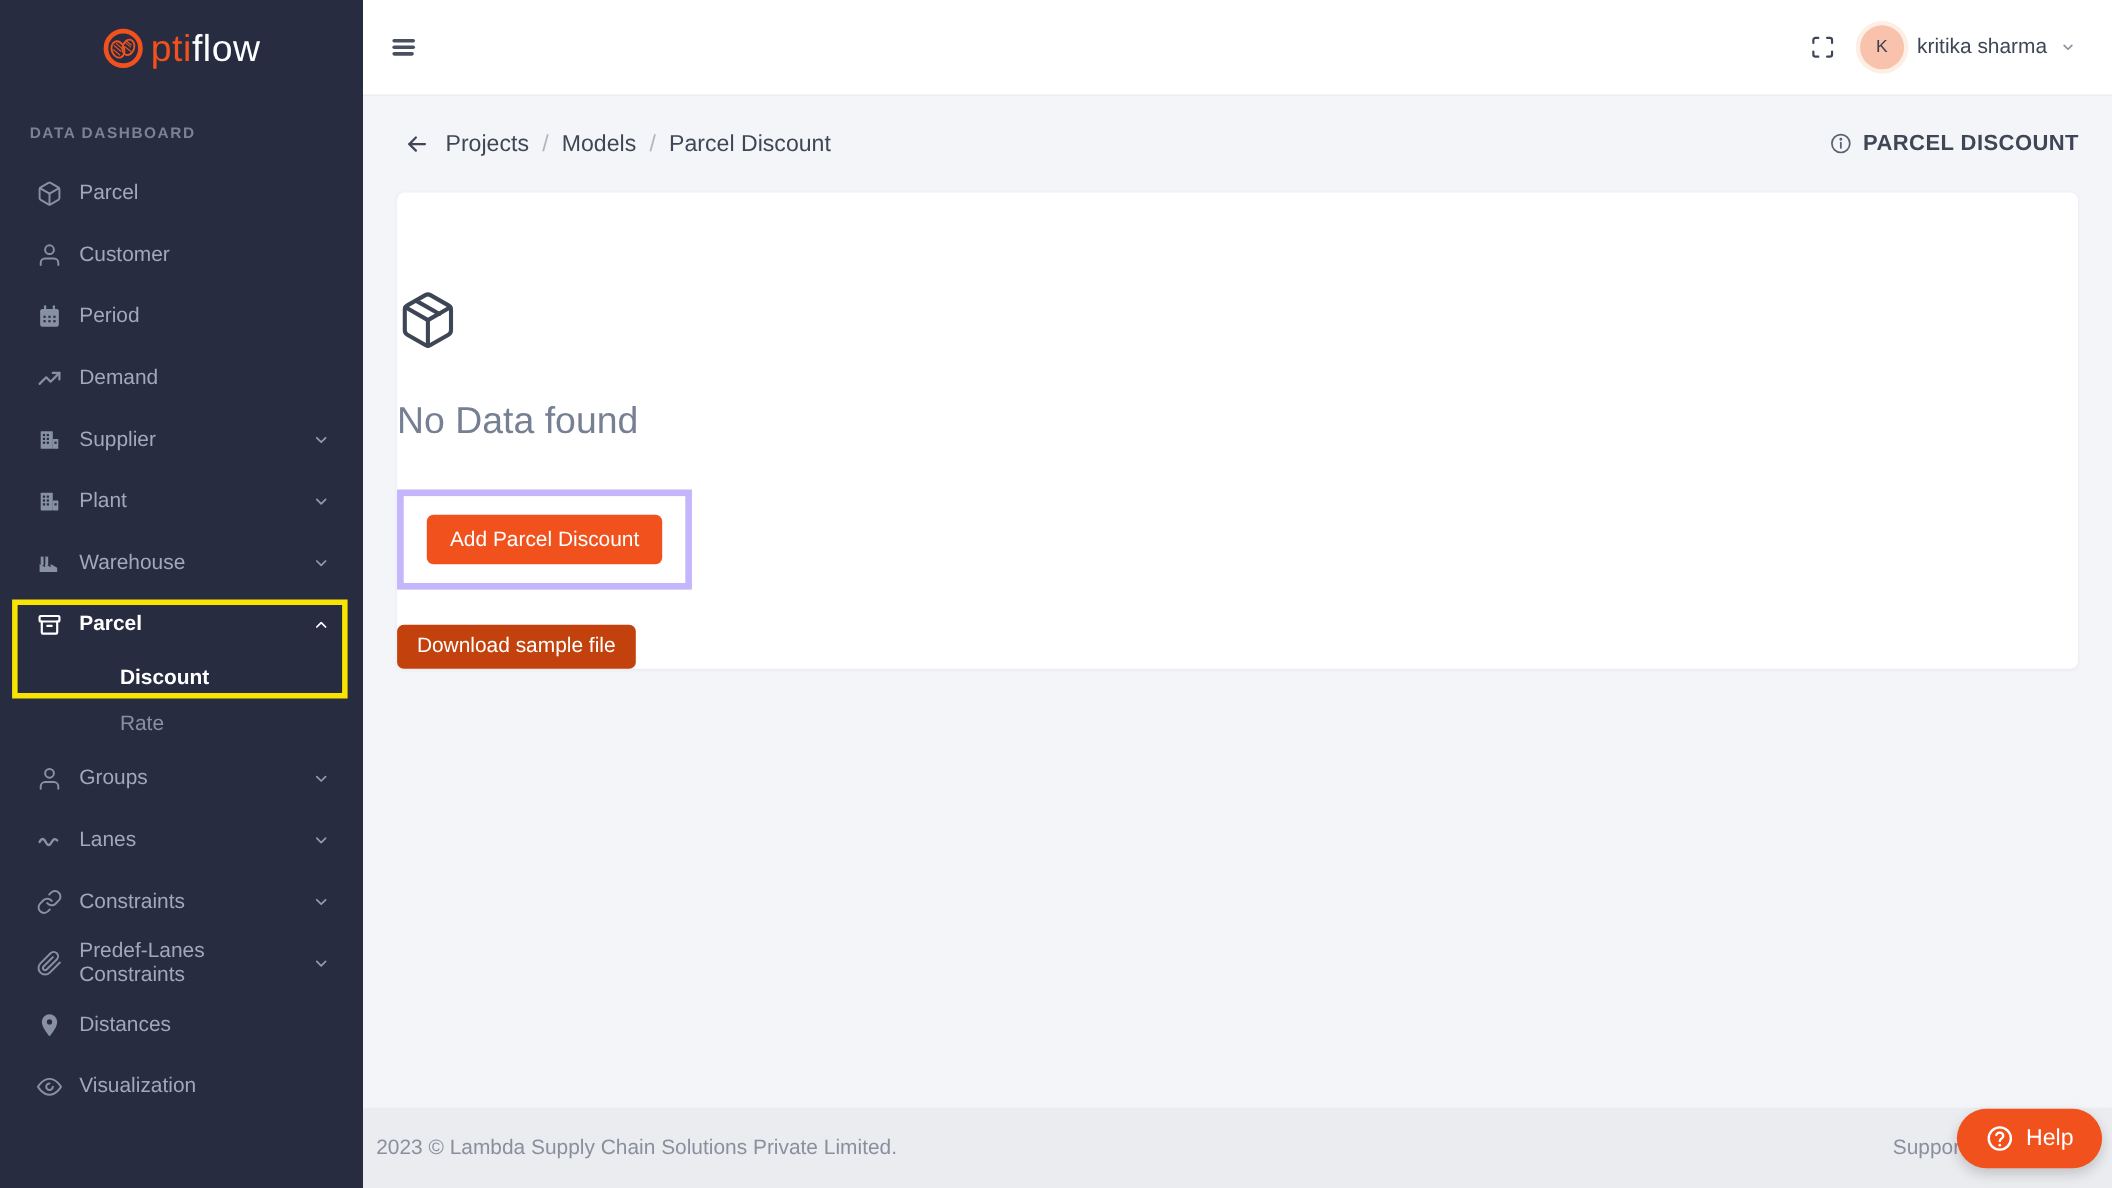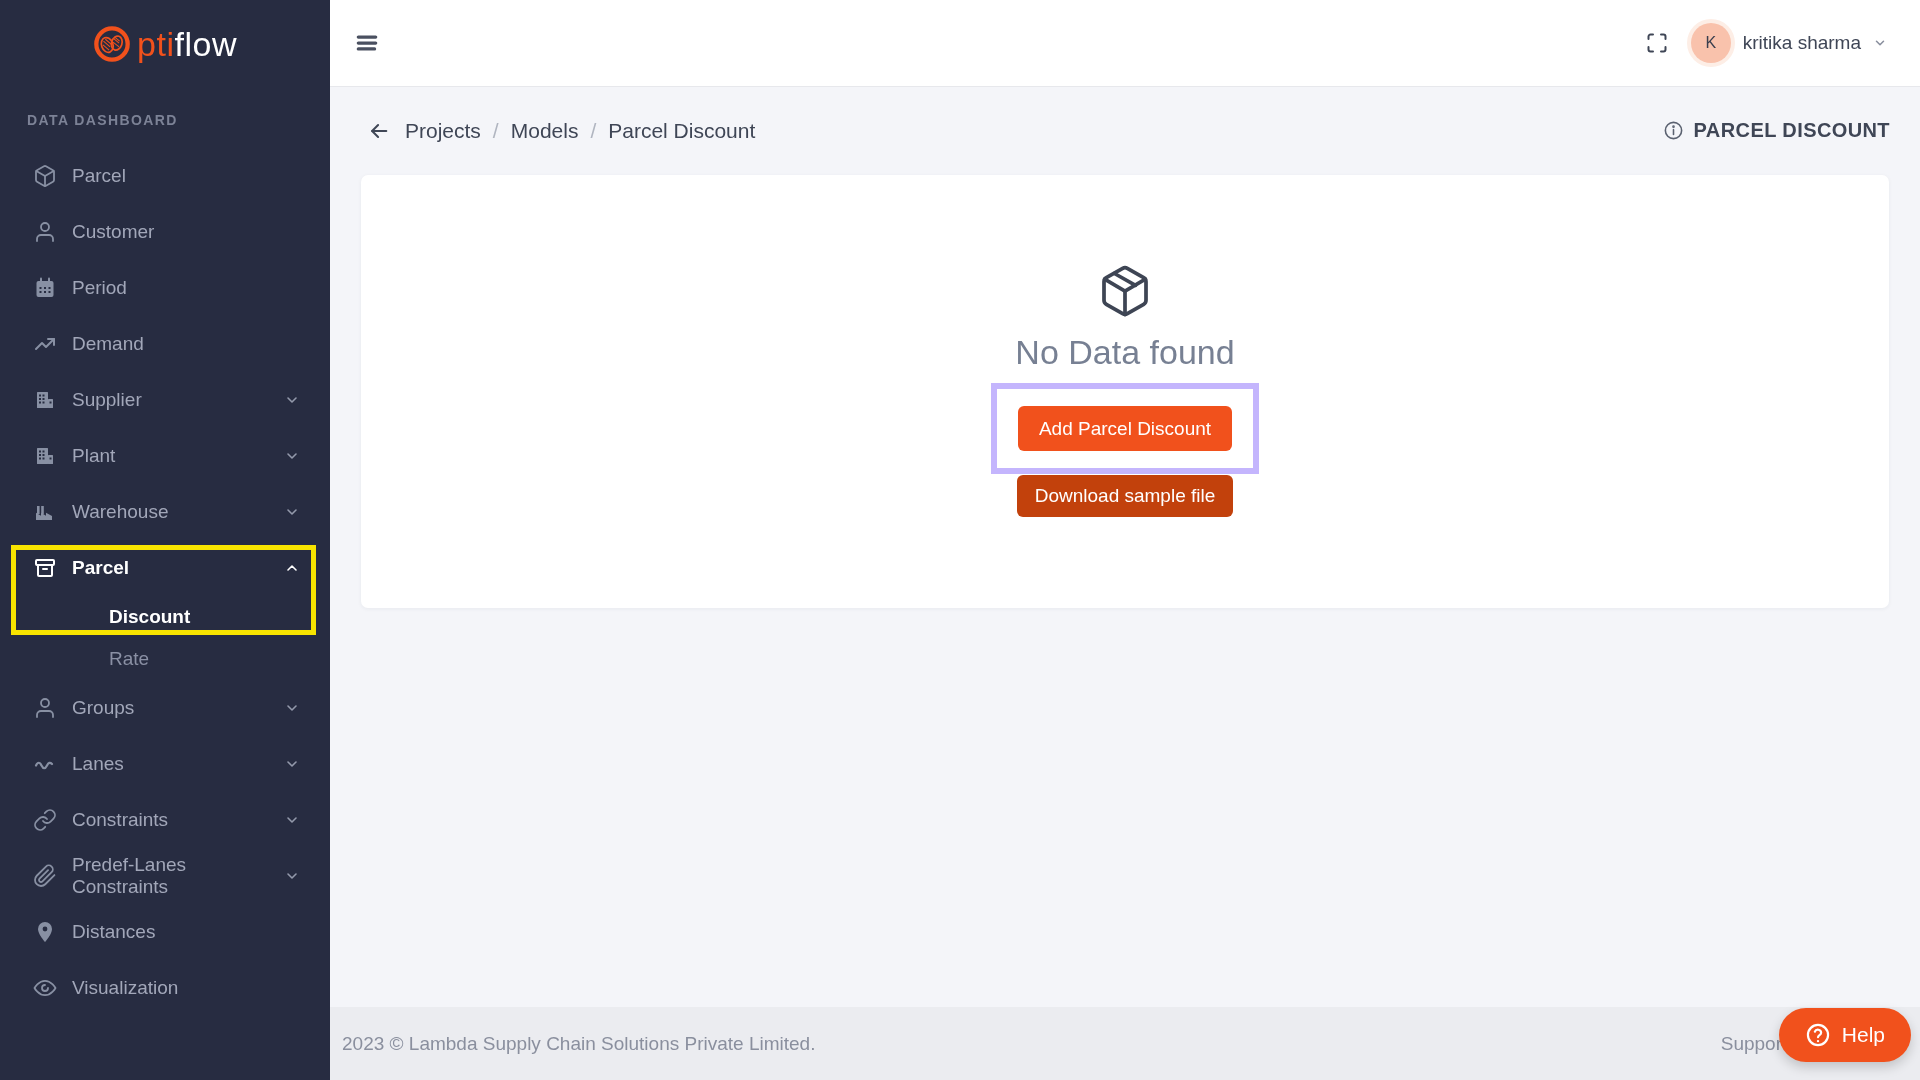--- a/index.html
+++ b/index.html
@@ -89,21 +89,21 @@
   .crumb.current { cursor: default; }
   .sep { color: #b0b5c0; margin: 0 12px; }
   .page-title-group { margin-left: auto; display: flex; align-items: center; gap: 10px; }
   .info-icon { color: #5a6170; cursor: pointer; }
   .info-icon svg { width: 21px; height: 21px; }
   .page-title { font-size: 20px; font-weight: 700; letter-spacing: 0.4px; color: #3f4656; }
 
   .card {
     margin: 0 31px; height: 433px; background: #ffffff; border-radius: 7px;
     box-shadow: 0 1px 4px rgba(40,44,66,0.06);
-    display: flex; flex-direction: column; align-items: center;
+    display: flex; flex-direction: column; align-items: flex-start; gap: 31px;
   }
   .no-data-icon { margin-top: 88px; color: #3e4554; }
   .no-data-icon svg { width: 56px; height: 56px; }
   .no-data-text { margin-top: 12px; font-size: 34px; line-height: 42px; color: #778093; font-weight: 500; }
   .button-highlight {
     margin-top: 10px; border: 6px solid #c4b5fd; padding: 17px 21px; background: #ffffff;
   }
   .btn-primary {
     height: 45px; padding: 0 21px; border: none; border-radius: 6px;
     background: #f1511c; color: #ffffff; font-size: 19px;

